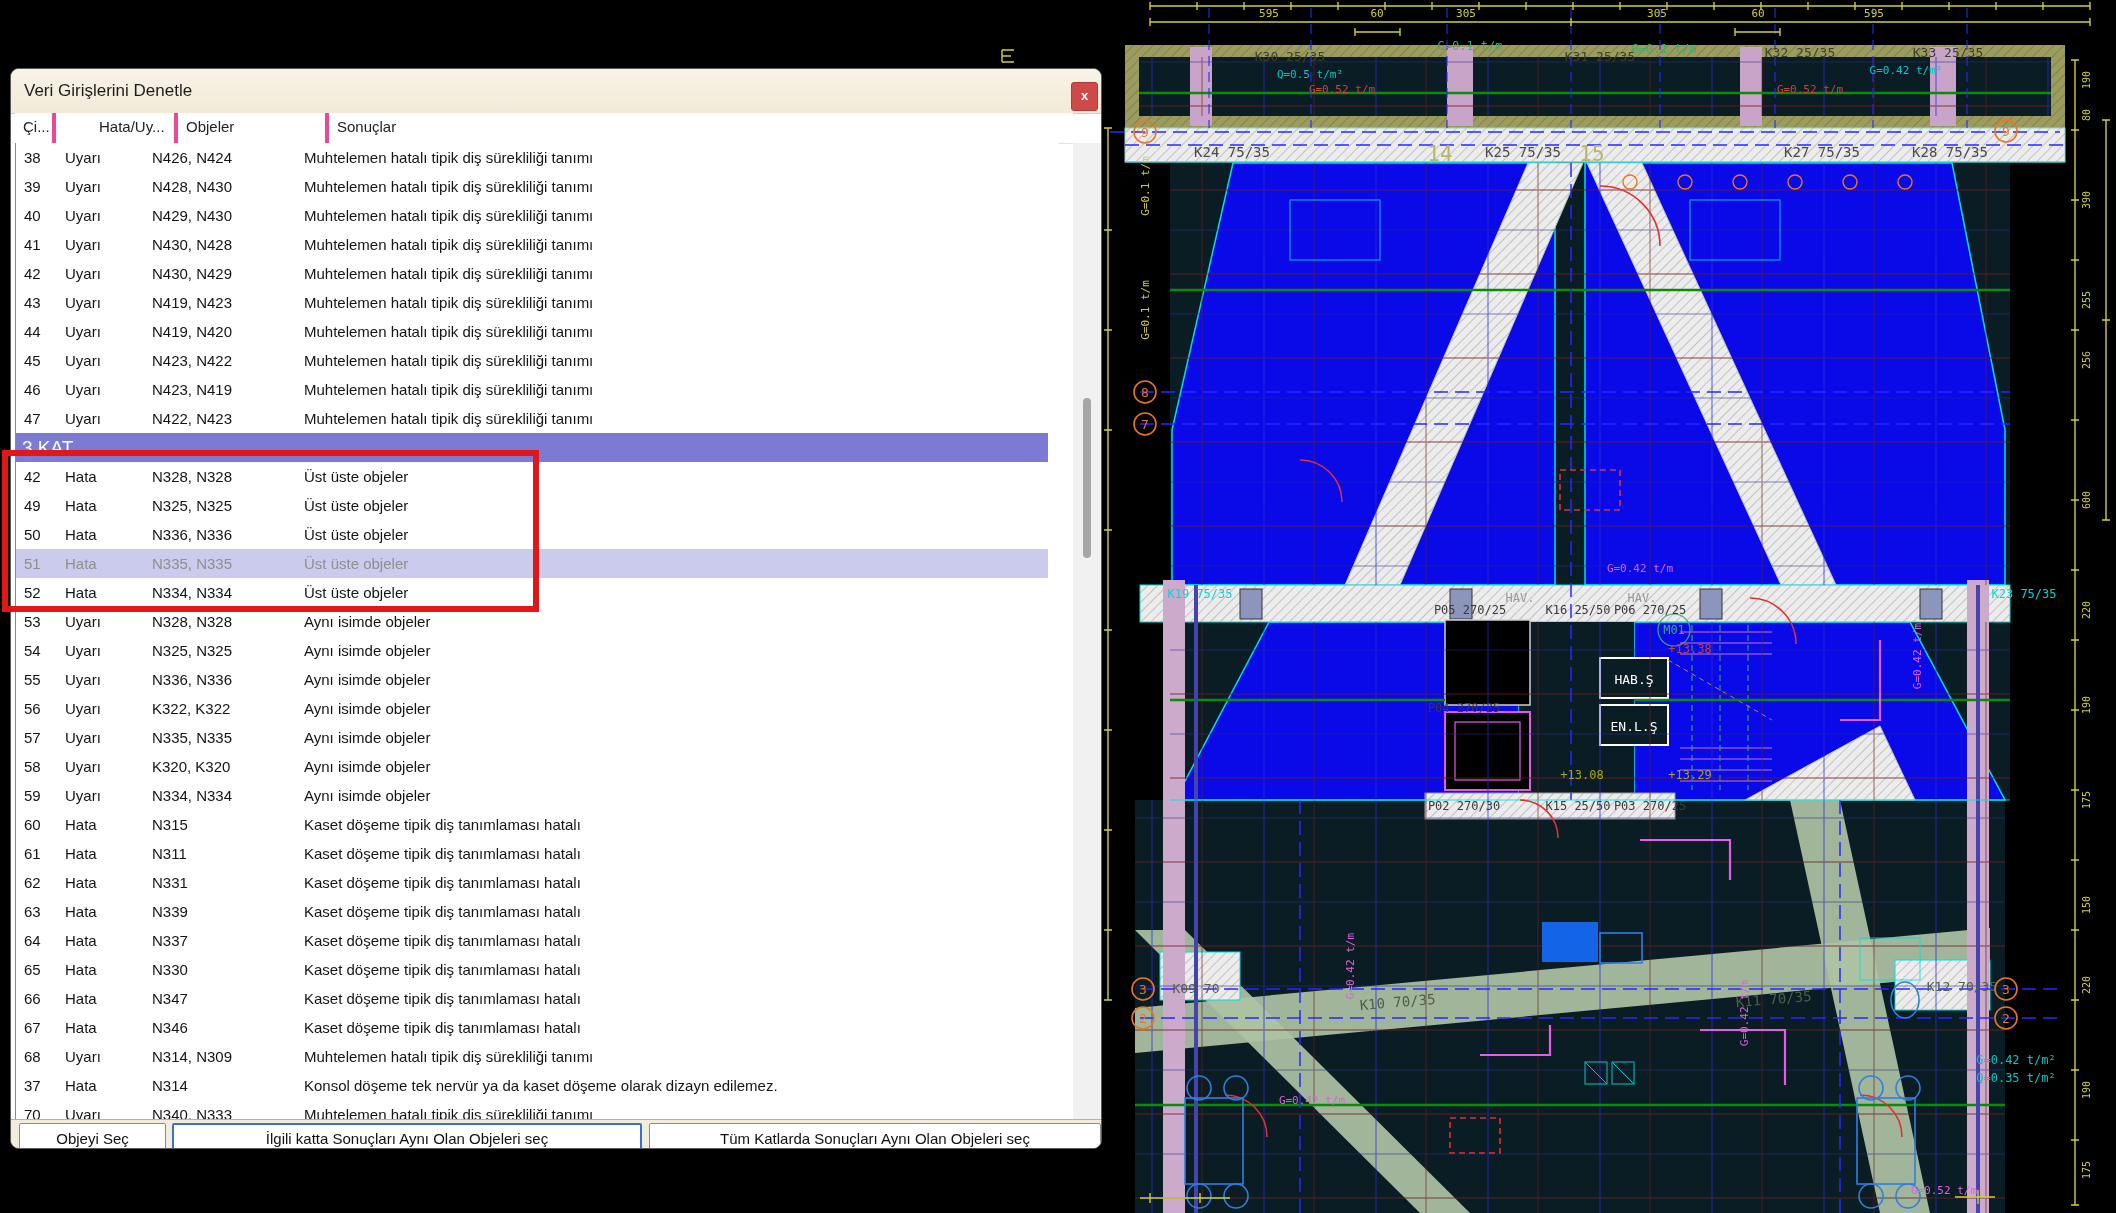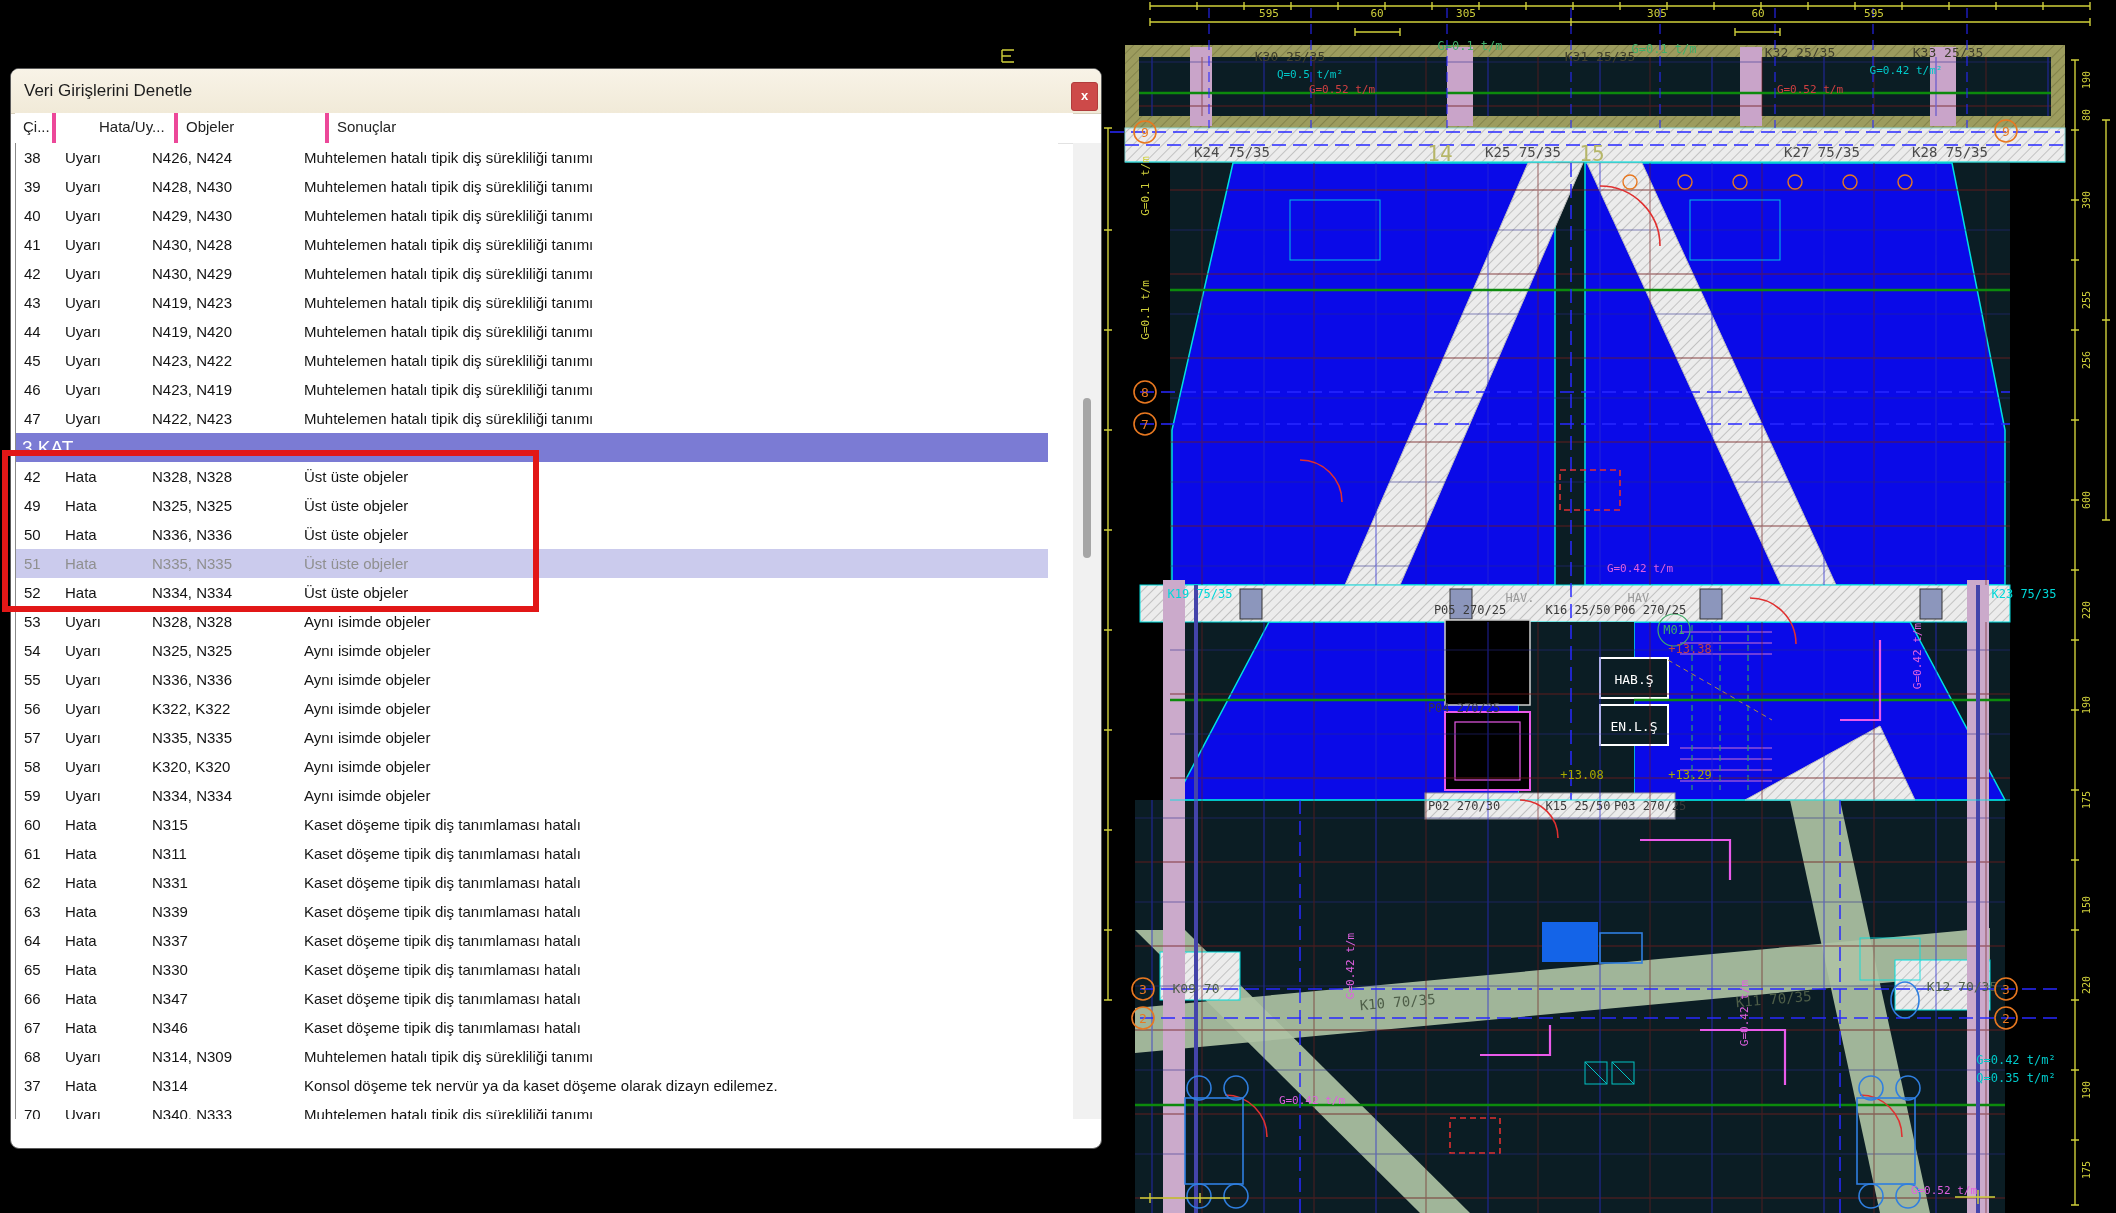--- a/index.html
+++ b/index.html
@@ -550,16 +550,21 @@
         <div class="row">
           <div class="c1">70</div>
           <div class="c2">Uyarı</div>
           <div class="c3">N340, N333</div>
           <div class="c4">Muhtelemen hatalı tipik diş sürekliliği tanımı</div>
         </div>
       </div>
     <div class="vscroll">
       <div class="vthumb"></div>
     </div>
+    <div class="btnstrip">
+      <button class="btn b1">Objeyi Seç</button>
+      <button class="btn b2">İlgili katta Sonuçları Aynı Olan Objeleri seç</button>
+      <button class="btn b3">Tüm Katlarda Sonuçları Aynı Olan Objeleri seç</button>
+    </div>
   </div>
 
   <div class="redbox"></div>
 </div>
 
 </body></html>

